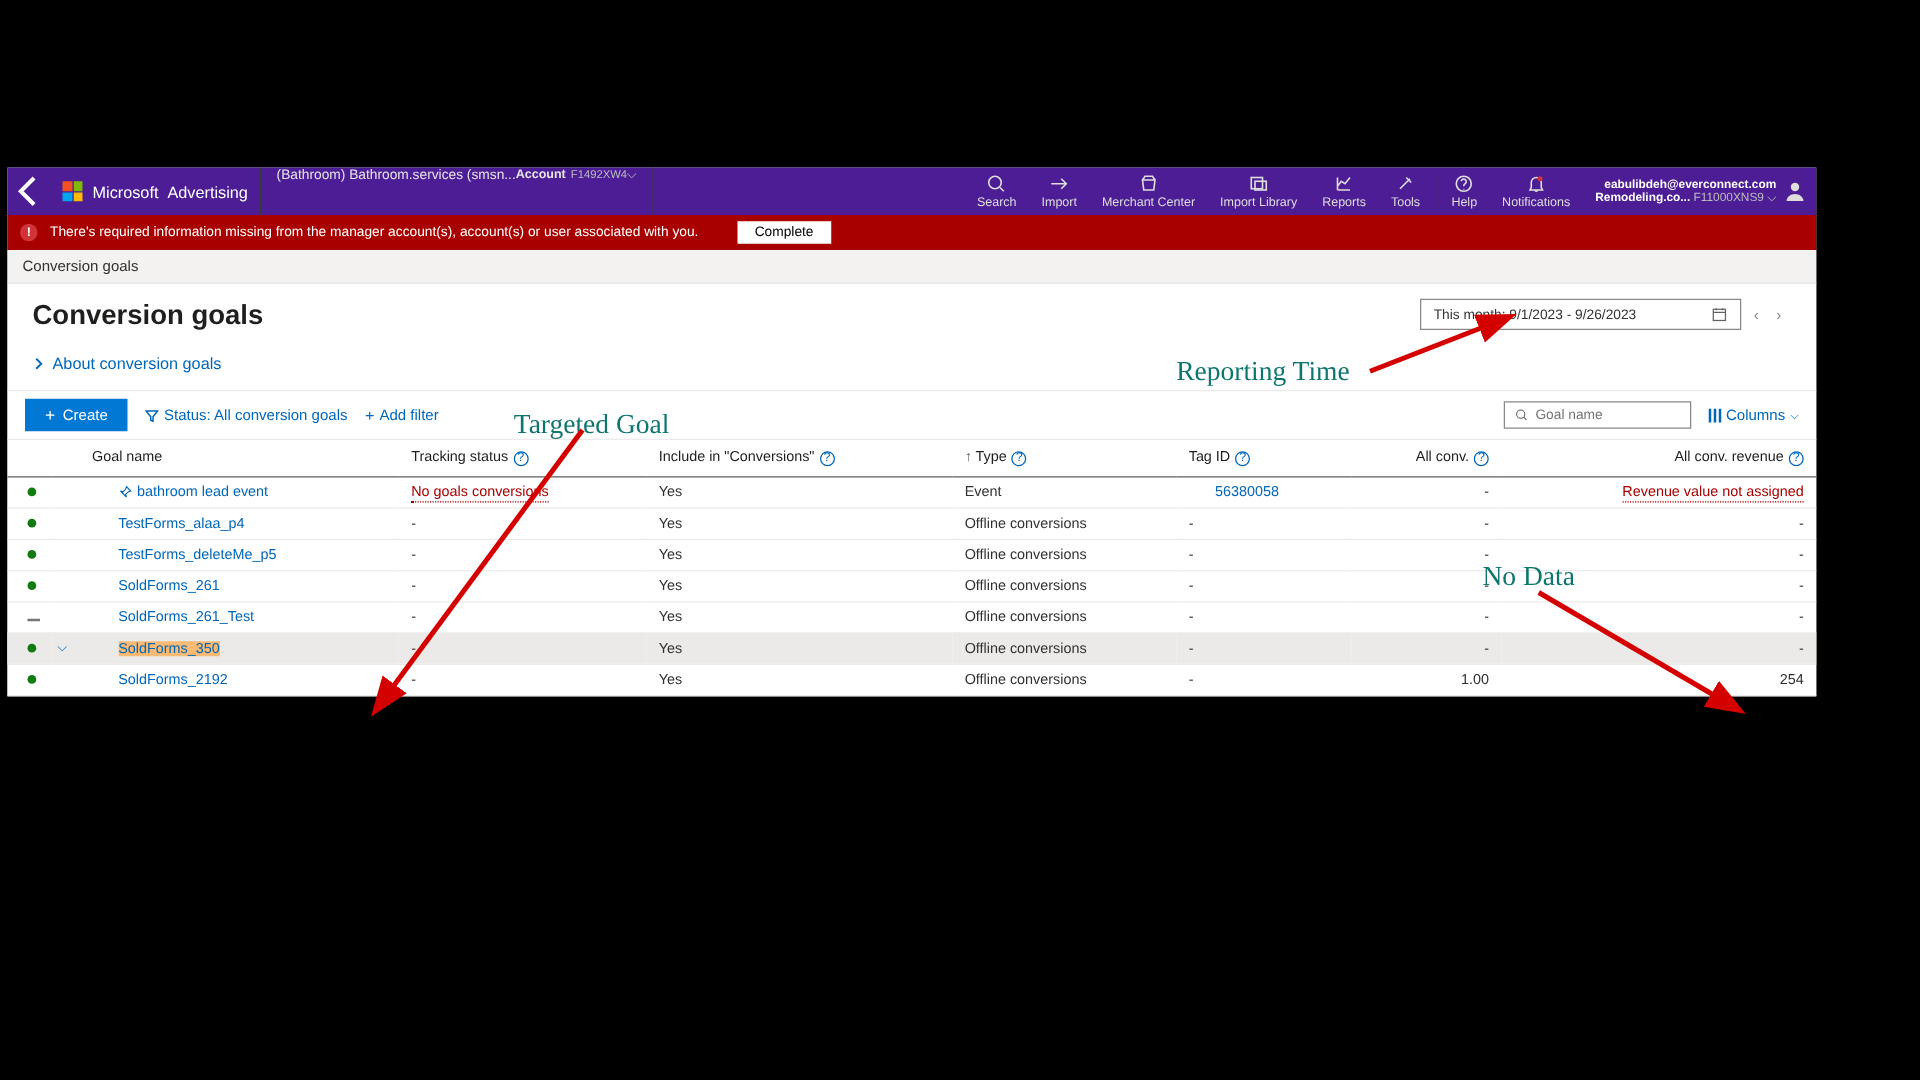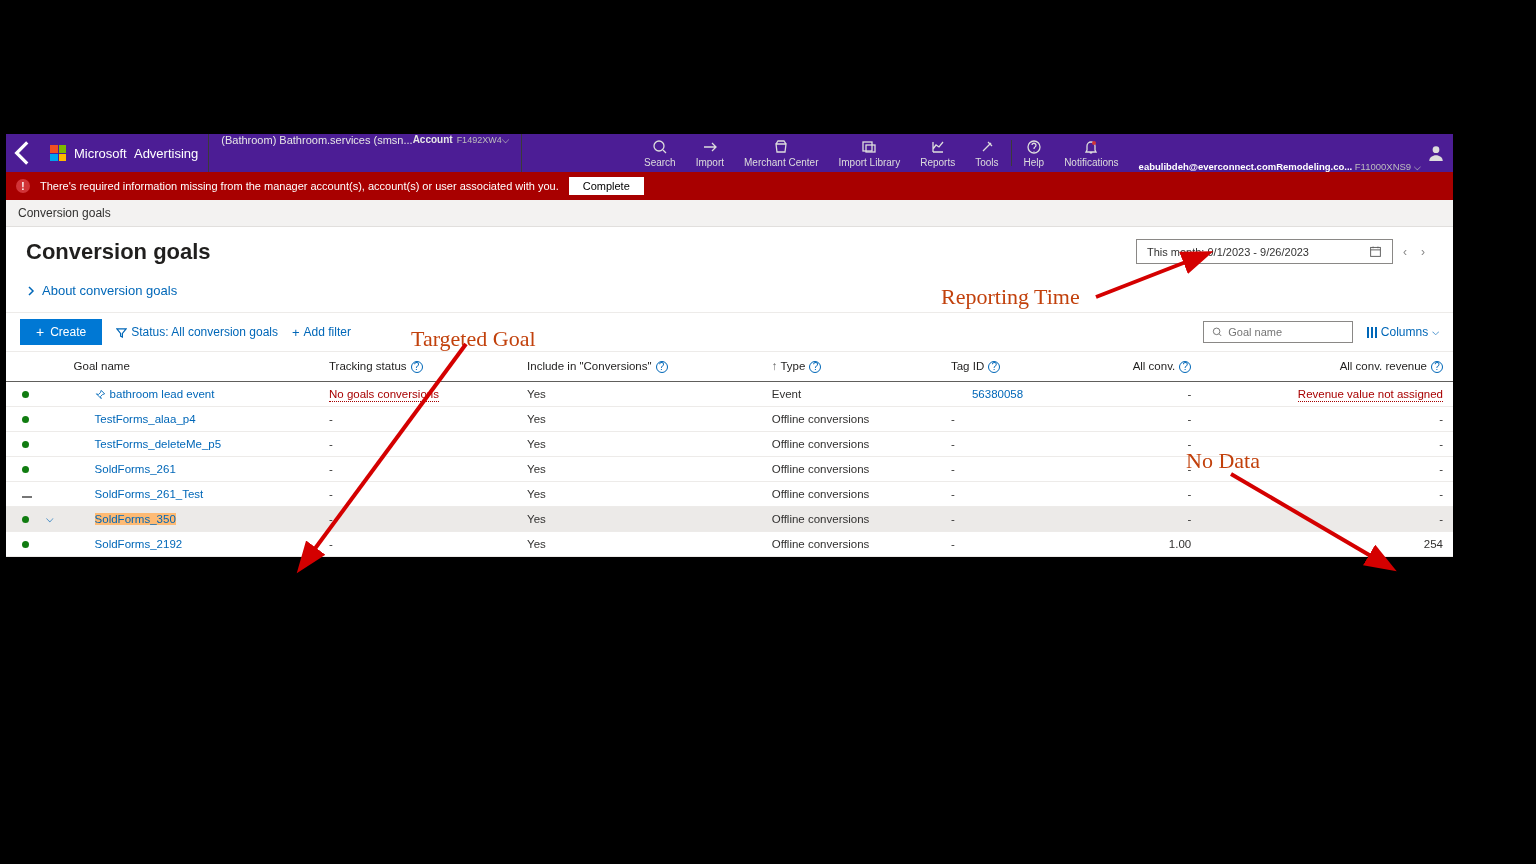--- a/index.html
+++ b/index.html
@@ -16,28 +16,28 @@
   .ms-logo span:nth-child(4){background:#ffb900;}
   .brand b { font-weight:400; font-size:13px; }
   .acct { display:flex; flex-direction:row; justify-content:center; padding:0 12px; font-size:11px; line-height:1.2; border-right:1px solid #3a3a3a; min-width:200px; }
   .acct .l1 { color:#e6e6e6; white-space:nowrap; overflow:hidden; text-overflow:ellipsis; }
   .acct .l2 { color:#bdbdbd; font-size:10px; }
   .acct .l2 b { color:#e6e6e6; font-weight:600; margin-right:4px;}
   .spacer { flex:1; }
   .tool { display:flex; flex-direction:column; align-items:center; justify-content:center; padding:0 10px; font-size:10px; color:#ddd; cursor:pointer; gap:2px; }
   .tool svg { width:16px; height:16px; display:block; }
   .vline { width:1px; background:#3a3a3a; margin:6px 2px; }
-  .userbox { display:flex; flex-direction:row; justify-content:center; align-items:flex-end; padding:0 4px 0 10px; font-size:9.5px; line-height:1.2; }
+  .userbox { display:flex; flex-direction:column; justify-content:center; align-items:flex-end; padding:0 4px 0 10px; font-size:9.5px; line-height:1.2; }
   .userbox .l1 { font-weight:600; color:#fff; }
   .userbox .l2 { color:#bdbdbd; }
   .avatar { width:28px; display:flex; align-items:center; justify-content:center; padding-right:6px;}
   
   .alert { background:#a80000; color:#fff; display:flex; align-items:center; height:28px; padding:0 10px; font-size:11px; gap:10px; }
   .alert-dot { width:14px; height:14px; border-radius:50%; background:#d13438; display:flex; align-items:center; justify-content:center; font-size:10px; font-weight:bold;}
-  .alert button { background:#fff; border:none; padding:3px 14px; font-size:11px; cursor:pointer; }
+  .alert button { background:#fff; border:none; padding:3px 14px; font-size:11px; cursor:pointer;margin-left:21px; }
   
   .crumb { background:#f3f2f1; padding:6px 12px; font-size:12px; color:#323130; border-bottom:1px solid #e1dfdd;}
   
   .pagehead { padding:12px 20px 0 20px; background:#fff; position:relative; }
   .pagehead h1 { font-size:22px; font-weight:600; color:#201f1e; }
   .about { color:#0067b8; font-size:13px; padding:18px 0 14px 0; display:flex; align-items:center; gap:6px; cursor:pointer;}
   .datebox-row { position:absolute; right:24px; top:12px; display:flex; align-items:center; gap:6px;}
   .datebox { border:1px solid #8a8886; background:#fff; padding:5px 10px; font-size:11px; display:flex; align-items:center; gap:60px; cursor:pointer;}
   .navchev { color:#888; padding:0 4px; cursor:pointer; }
   
@@ -60,21 +60,21 @@
   tbody tr.sel { background:#eceae8; }
   tbody tr.sel td .link { background:#fdba74; }
   .status-dot { width:7px; height:7px; border-radius:50%; background:#107c10; display:inline-block;}
   .status-dash { display:inline-block; width:10px; height:1.5px; background:#767676;}
   .chevcell { color:#0067b8; font-size:10px; padding-left:4px;}
   .help-ic { color:#0067b8; font-size:10px; border:1px solid #0067b8; border-radius:50%; width:12px; height:12px; display:inline-flex; align-items:center; justify-content:center; margin-left:4px;}
   .red-underline { color:#a80000; border-bottom:1px dotted #a80000; padding-bottom:1px;}
   .col-status{width:30px;padding-left:16px !important;}
   .col-chev{width:20px;}
   
-  .ann { position:absolute; color:#c2410c; font-family:"Times New Roman",serif; font-size:22px; pointer-events:none;}
+  .ann { position:absolute; color:#0f766e; font-family:"Times New Roman",serif; font-size:22px; pointer-events:none;}
   .arrow { position:absolute; pointer-events:none; }
   .arrow svg { overflow:visible; }
 </style>
 </head>
 <body>
 
 <div class="app">
 
   <div class="topbar">
     <div class="back">

